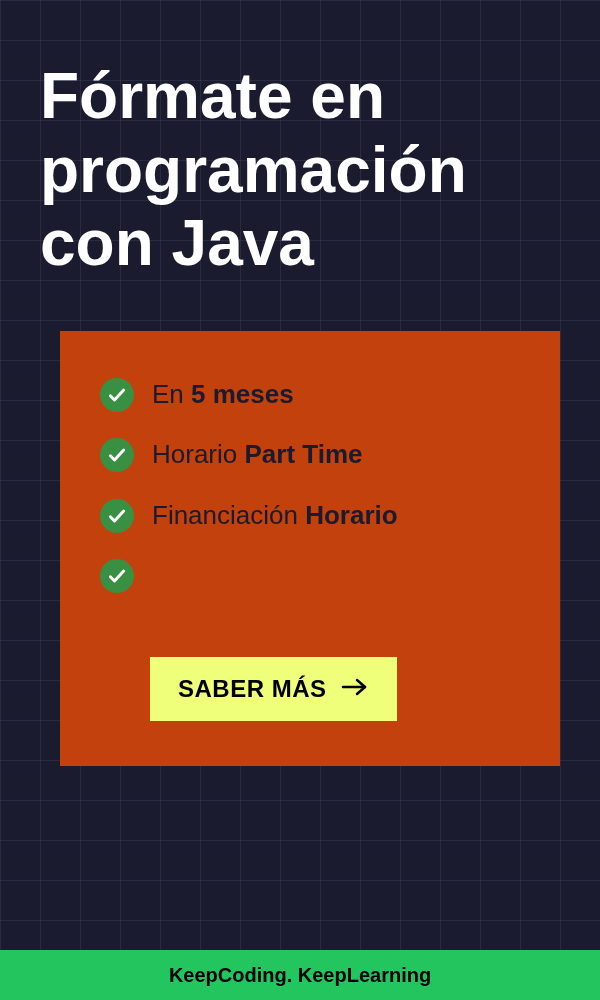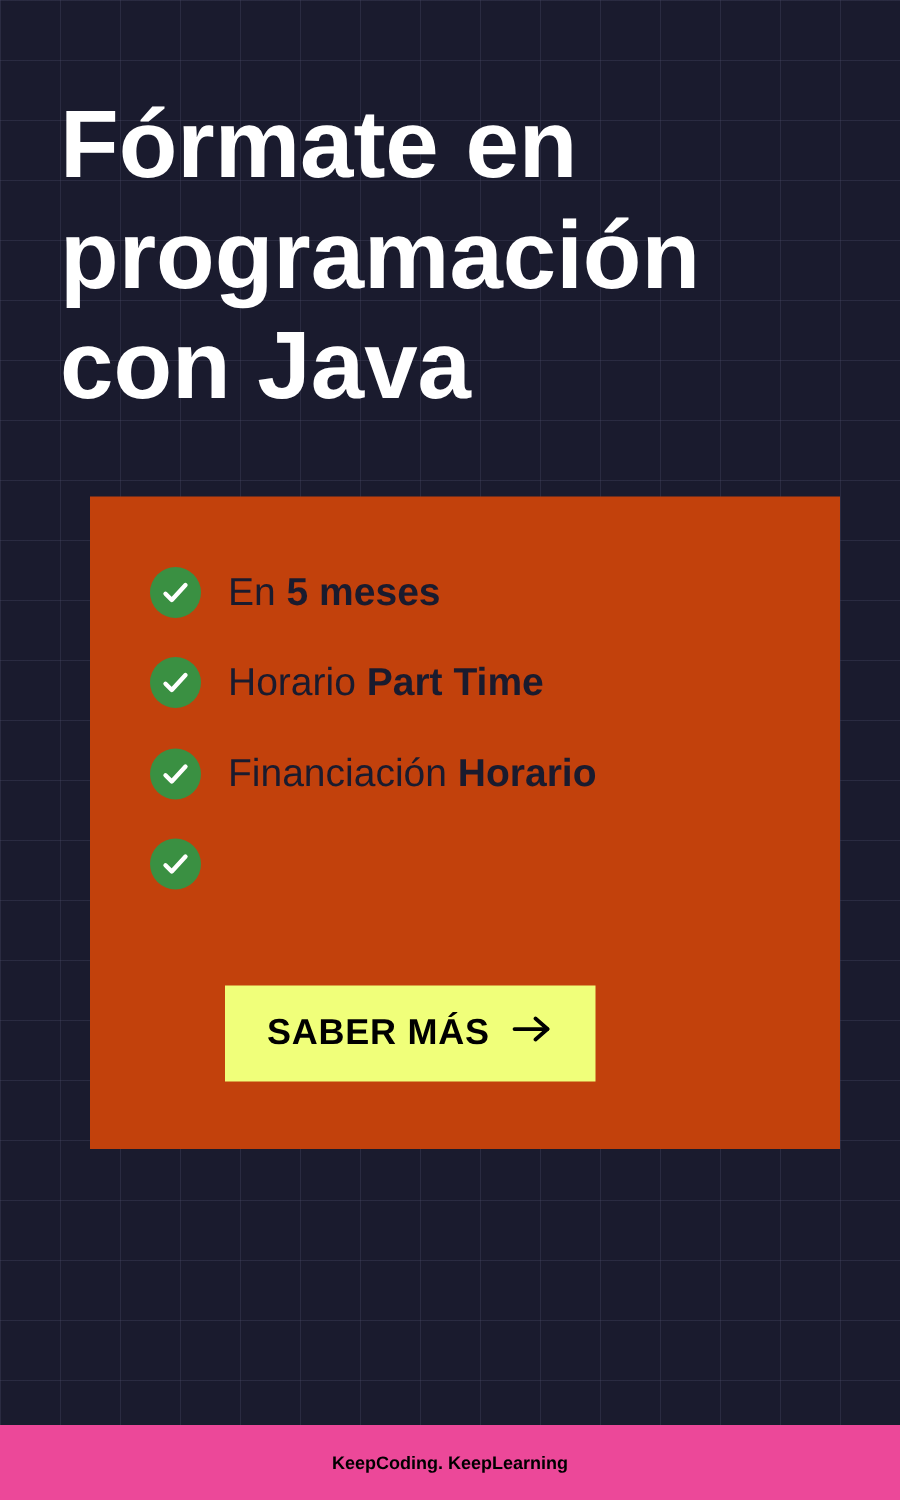--- a/index.html
+++ b/index.html
@@ -90,26 +90,26 @@
     .arrow-icon svg {
       width: 28px;
       height: 20px;
     }
     .footer {
       position: absolute;
       bottom: 0;
       left: 0;
       width: 100%;
       height: 50px;
-      background-color: #ec4899;
+      background-color: #22c55e;
       display: flex;
       align-items: center;
       justify-content: center;
       color: #000000;
-      font-size: 12px;
+      font-size: 20px;
       font-weight: 700;
     }
   </style>
 </head>
 <body>
 
 <div class="grid-bg"></div>
 
 <div class="content">
   <h1 class="heading">Fórmate en programación con Java</h1>

